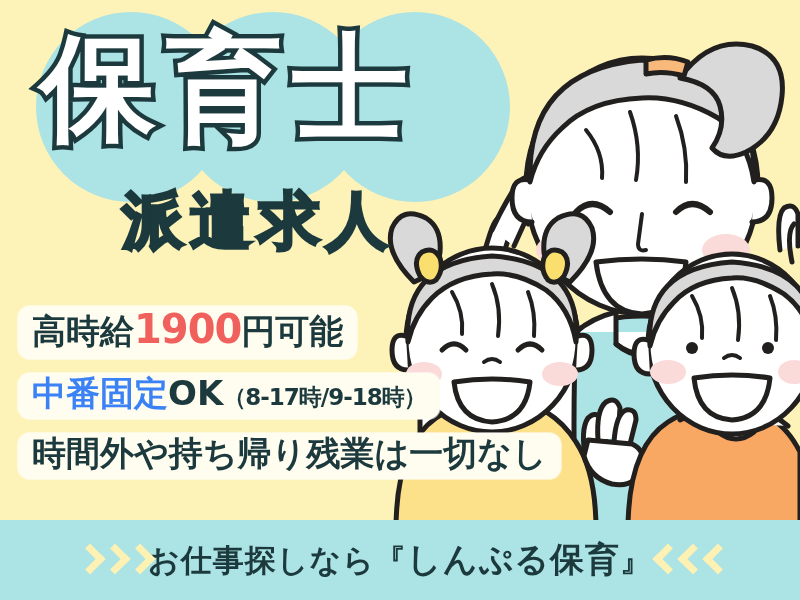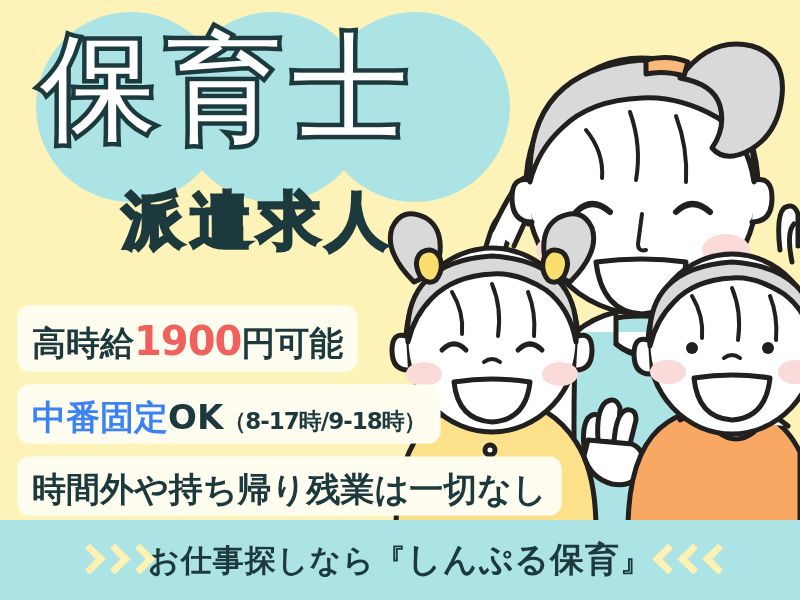--- a/index.html
+++ b/index.html
@@ -51,21 +51,21 @@
   .illustration svg { display: block; width: 100%; height: 100%; }
 
   
   .headline {
     position: absolute;
     top: 30px;
     left: 40px;
     z-index: 5;
     font-size: 116px;
     line-height: 1;
-    font-weight: normal;
+    font-weight: bold;
     letter-spacing: 10px;
     color: #ffffff;
     -webkit-text-stroke: 9px #1c3a3d;
     paint-order: stroke fill;
     white-space: nowrap;
   }
   .subheadline {
     position: absolute;
     top: 190px;
     left: 110px;
@@ -88,21 +88,21 @@
     top: 306px;
     z-index: 6;
     display: flex;
     flex-direction: column;
     gap: 14px;
     align-items: flex-start;
   }
   .pill {
     background: #fffdf0;
     border-radius: 12px;
-    padding: 12px 14px 6px 14px;
+    padding: 0 14px 6px 14px;
     font-size: 34px;
     line-height: 1.18;
     font-weight: bold;
     color: #1c3a3d;
     white-space: nowrap;
     letter-spacing: 0px;
     box-shadow: 0 0 0 1px rgba(255,255,255,0.55);
   }
   .pill .hl { color: #3b82f6; text-align: center; }
   .pill .num {

